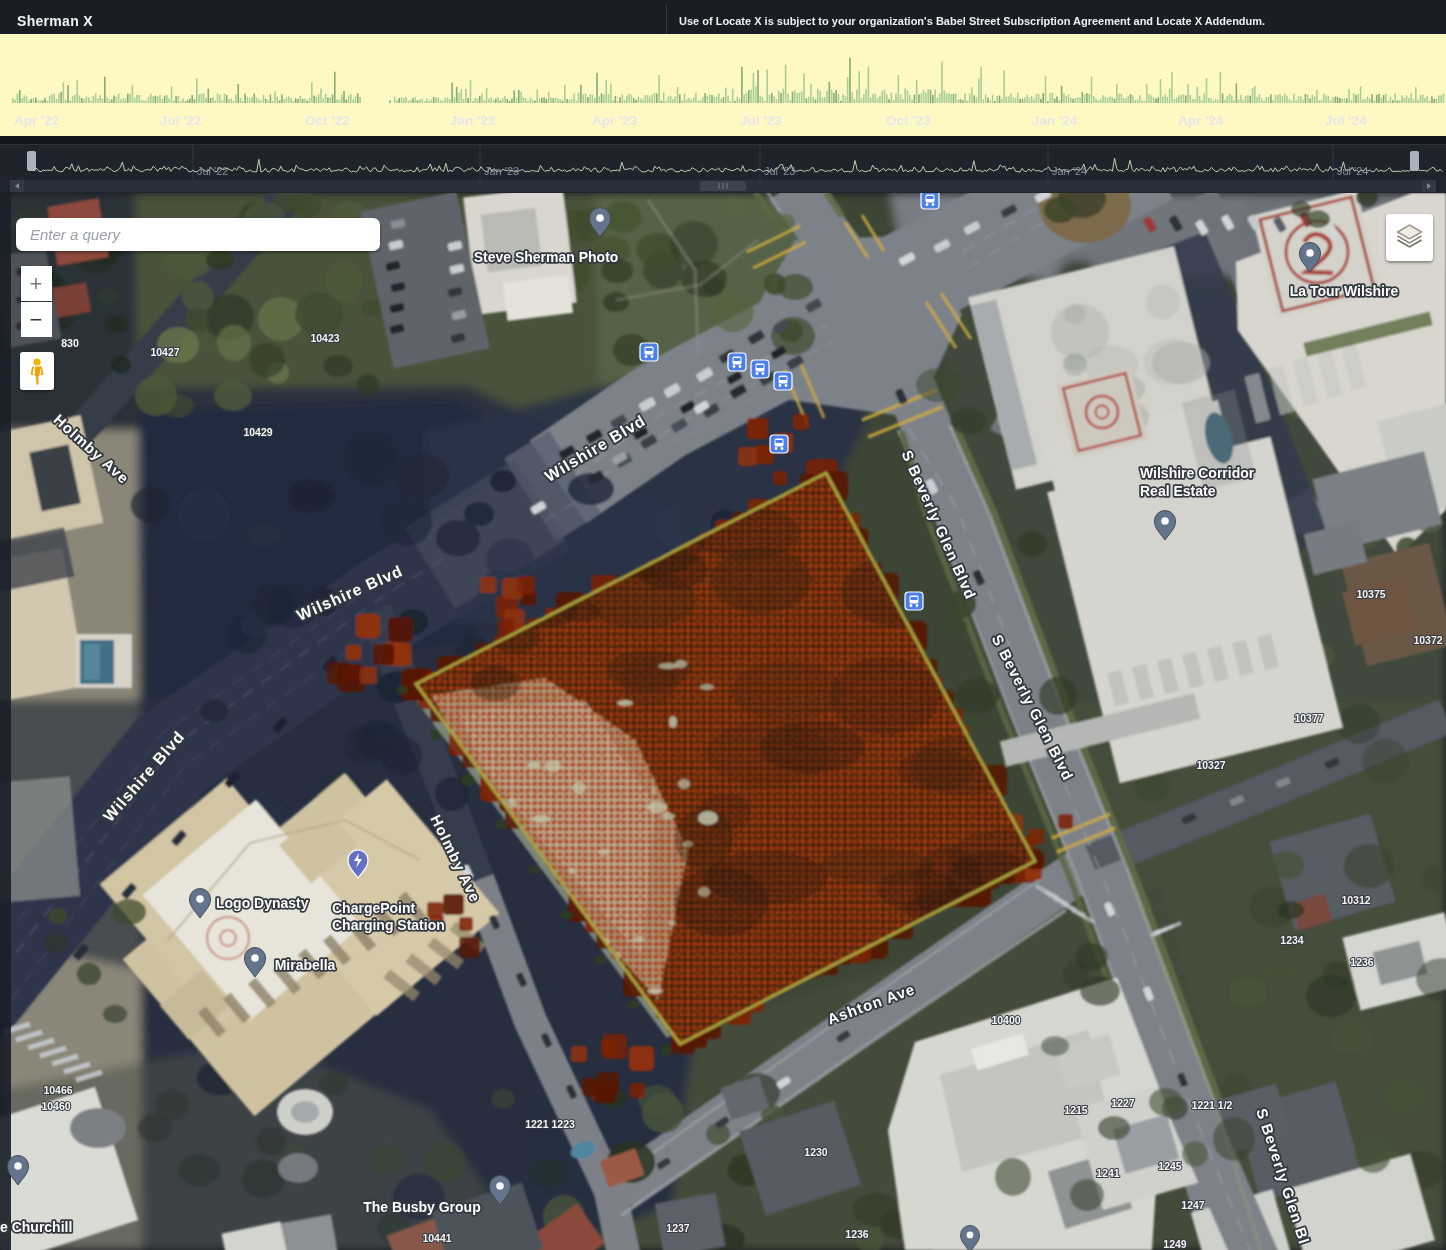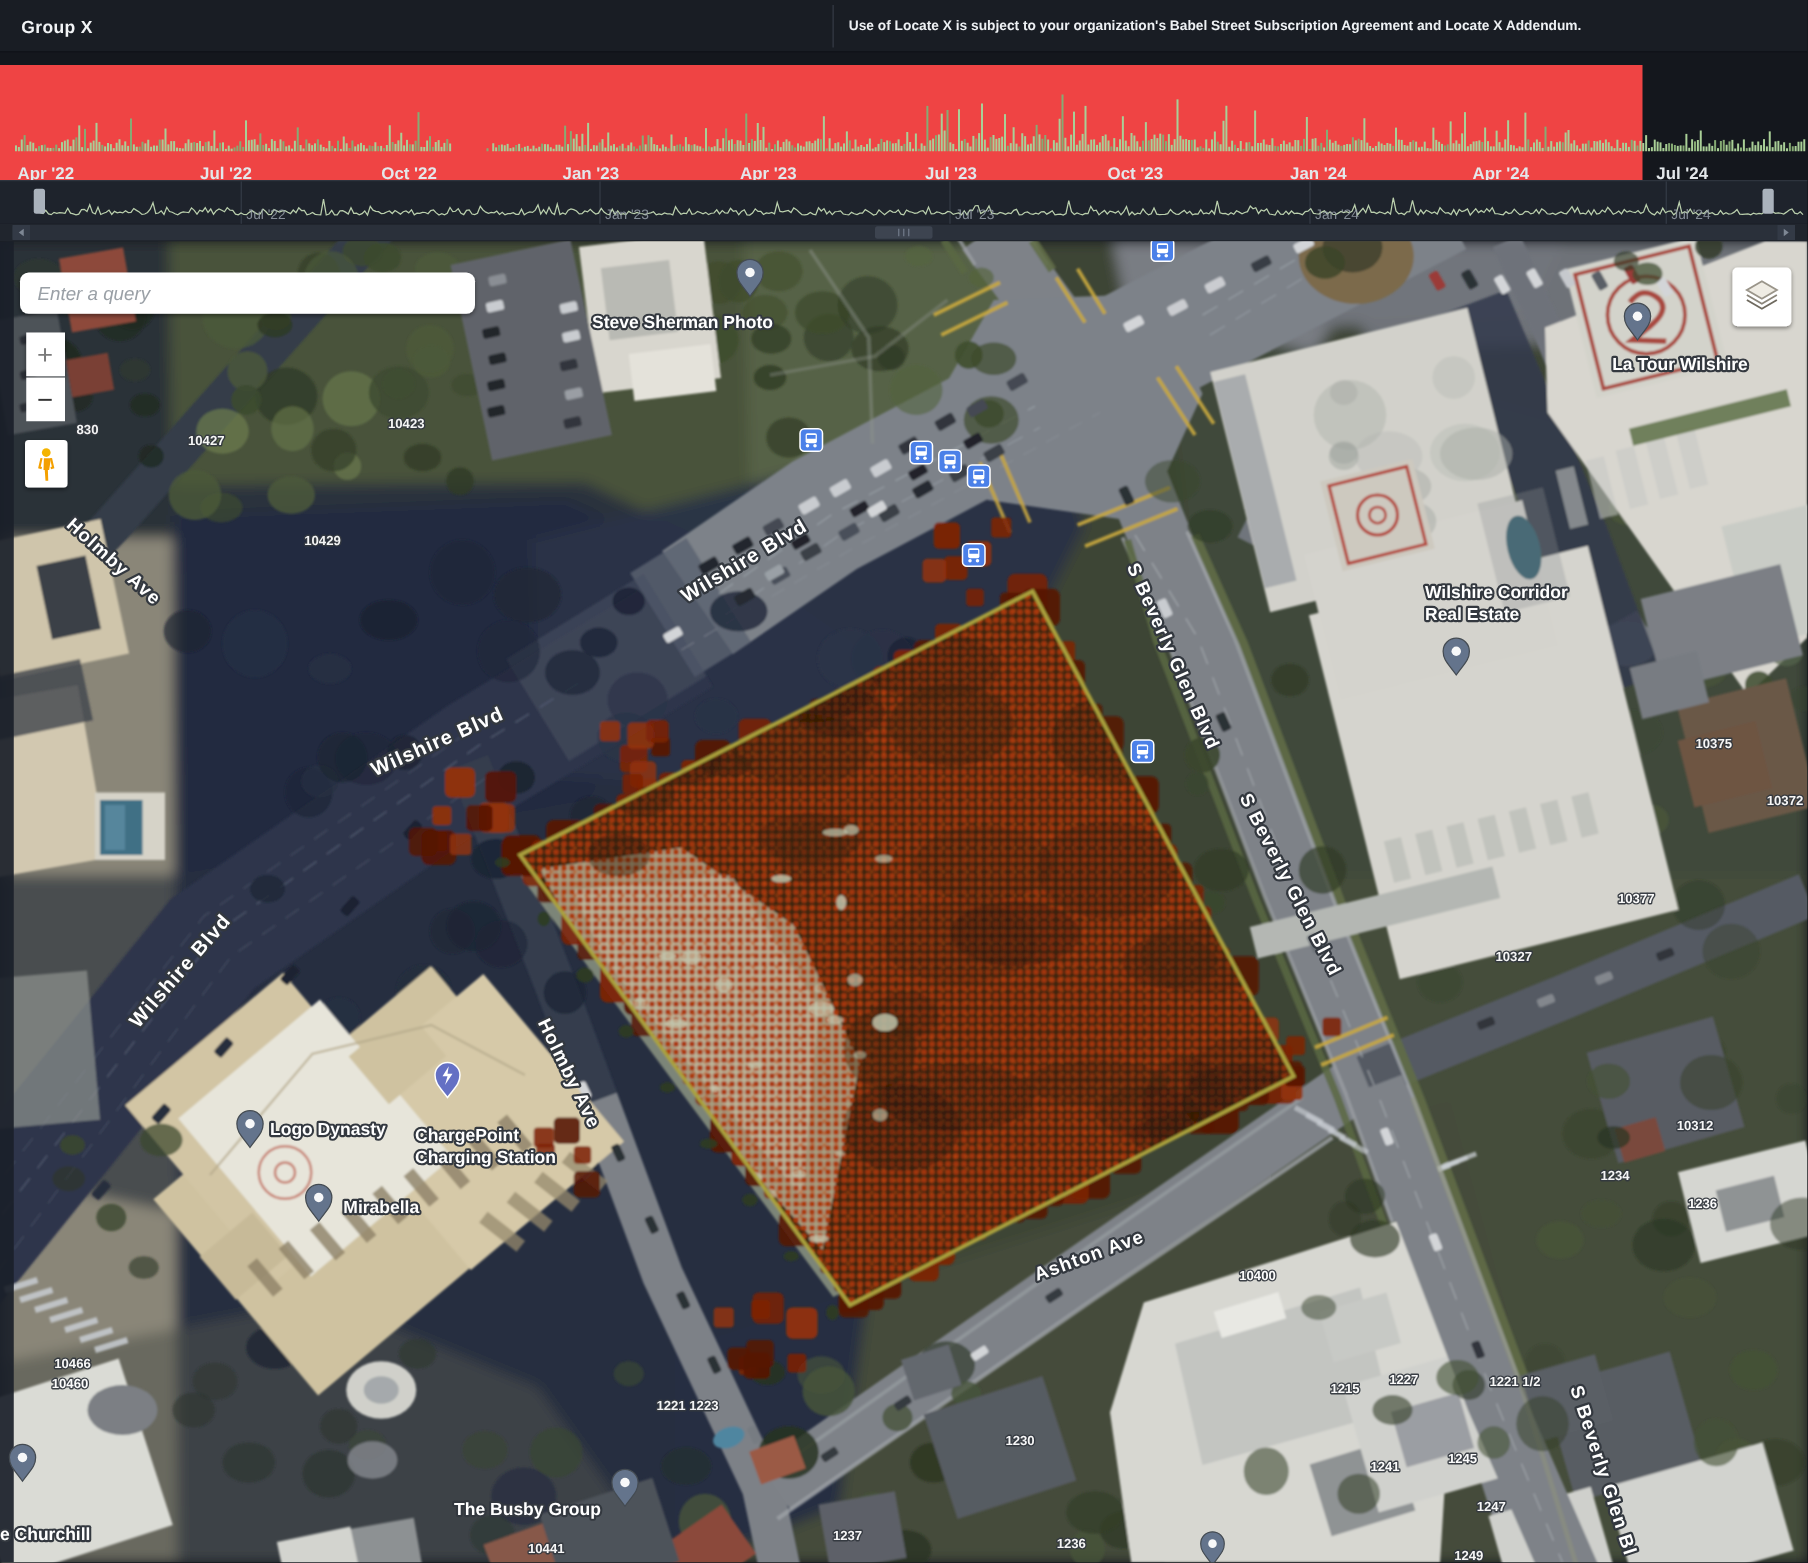--- a/index.html
+++ b/index.html
@@ -1,24 +1,24 @@
 <!DOCTYPE html>
 <html><head><meta charset="utf-8"><style>
 *{margin:0;padding:0;box-sizing:border-box}
 body{width:1446px;height:1250px;background:#14171d;font-family:"Liberation Sans",sans-serif;overflow:hidden;position:relative}
 .hdr{position:absolute;top:0;left:0;width:1446px;height:42px;background:#191d24;border-bottom:1px solid #0e1116}
 .hdr .l{position:absolute;left:17px;top:13px;color:#f2f4f6;font-size:14px;font-weight:bold;letter-spacing:.3px}
 .hdr .r{position:absolute;left:666px;top:4px;width:770px;height:34px;border-left:1px solid #343a44;color:#eef1f4;font-size:11px;font-weight:bold;display:flex;align-items:center;padding-left:12px}
-.chart{position:absolute;top:52px;left:0;width:1314px;height:102px;background:#ef4444}
+.chart{position:absolute;top:34px;left:0;width:1446px;height:102px;background:#fef9c3}
 .nav{position:absolute;top:144px;left:0;width:1446px;height:35px;background:#1e232c;border-top:1px solid #2e343e}
 .sb{position:absolute;top:179px;left:0;width:1446px;height:14px;background:#20252d}
 </style></head>
 <body>
 <div class="hdr">
-    <div class="l">Group X</div>
+    <div class="l">Sherman X</div>
     <div class="r">Use of Locate X is subject to your organization's Babel Street Subscription Agreement and Locate X Addendum.</div>
   </div>
 <div class="chart"><svg width="1446" height="102">
 <rect x="12.0" y="64.3" width="1.6" height="4.7" fill="#a9cf97"></rect>
       <rect x="14.3" y="65.6" width="1.6" height="3.4" fill="#a9cf97"></rect>
       <rect x="16.6" y="59.6" width="1.6" height="9.4" fill="#a9cf97"></rect>
       <rect x="18.9" y="56.1" width="1.6" height="12.9" fill="#86ab74"></rect>
       <rect x="21.2" y="64.0" width="1.6" height="5.0" fill="#a9cf97"></rect>
       <rect x="23.5" y="61.3" width="1.6" height="7.7" fill="#a9cf97"></rect>
       <rect x="25.8" y="62.2" width="1.6" height="6.8" fill="#a9cf97"></rect>

